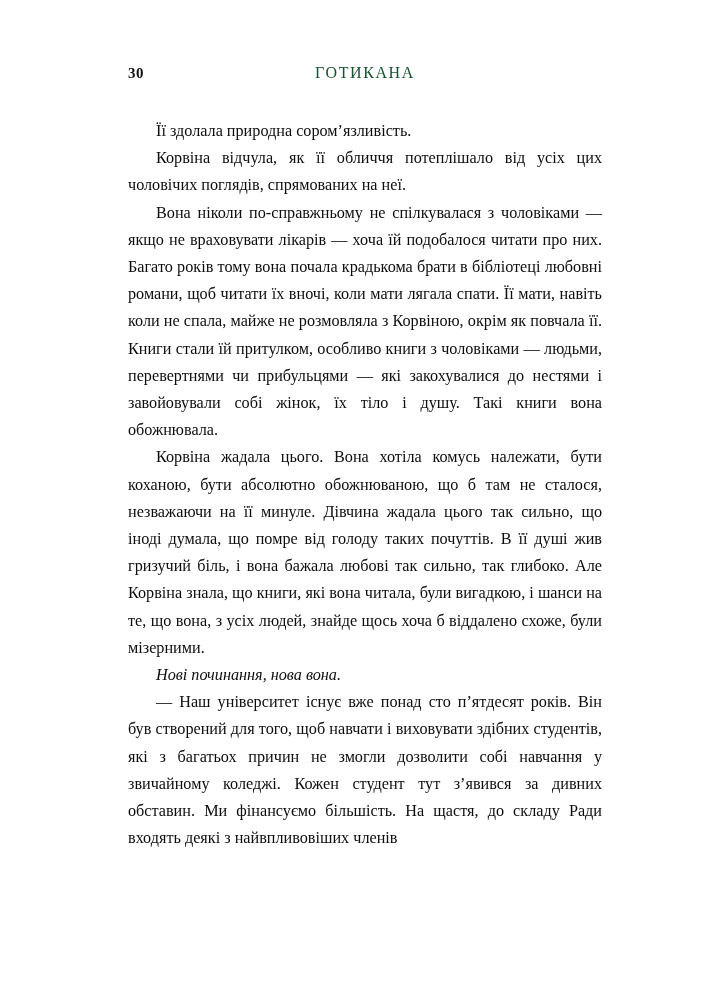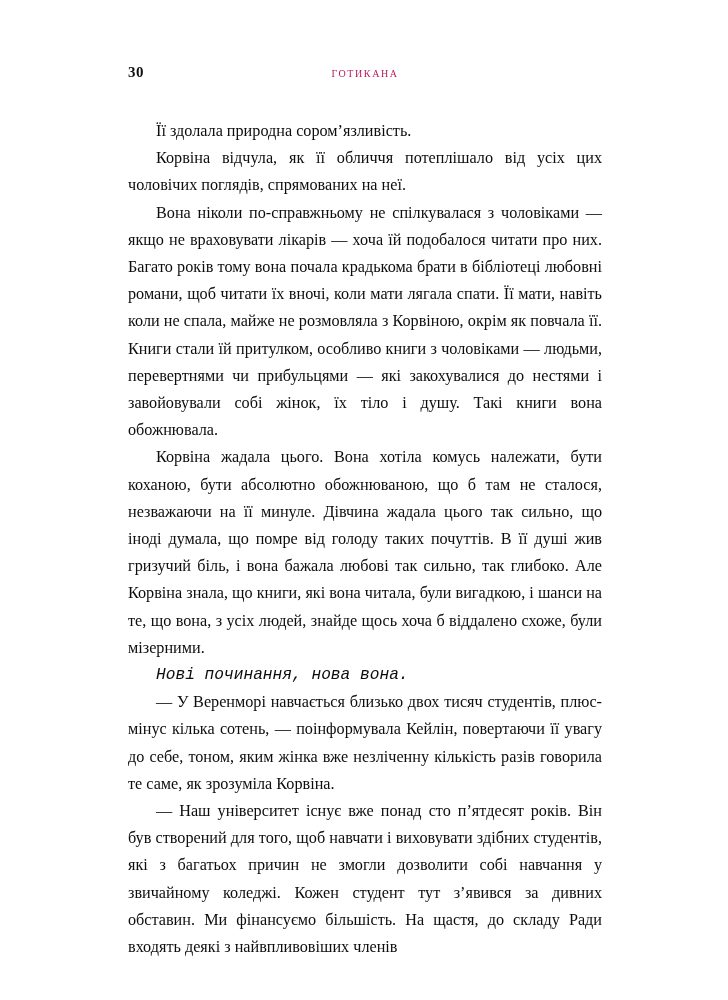--- a/index.html
+++ b/index.html
@@ -31,58 +31,56 @@
   .folio {
     font-weight: bold;
     font-size: 15px;
     color: #111111;
     width: 40px;
     letter-spacing: 0.5px;
   }
   .running-title {
     flex: 1;
     text-align: center;
-    font-size: 10px;
-    color: #be185d;
+    font-size: 16px;
+    color: #14532d;
     letter-spacing: 1.6px;
     margin-right: 40px;
   }
   .body-text {
     font-family: "Liberation Serif", serif;
     font-size: 16.2px;
     line-height: 27.2px;
     color: #0d0d0d;
     text-align: justify;
     text-justify: inter-word;
     hyphens: none;
   }
   .body-text p {
     margin: 0;
     text-indent: 28px;
   }
   .body-text p.italic {
     font-style: italic;
-    font-family: Liberation Mono, monospace;
   }
 </style>
 </head>
 <body>
 
 <div class="page">
   <div class="content">
 
     <div class="header">
       <div class="folio">30</div>
       <div class="running-title">ГОТИКАНА</div>
     </div>
 
     <div class="body-text">
       <p>Її здолала природна сором’язливість.</p>
       <p>Корвіна відчула, як її обличчя потеплішало від усіх цих чоловічих поглядів, спрямованих на неї.</p>
       <p>Вона ніколи по-справжньому не спілкувалася з чоловіками — якщо не враховувати лікарів — хоча їй подобалося читати про них. Багато років тому вона почала крадькома брати в бібліотеці любовні романи, щоб читати їх вночі, коли мати лягала спати. Її мати, навіть коли не спала, майже не розмовляла з Корвіною, окрім як повчала її. Книги стали їй притулком, особливо книги з чоловіками — людьми, перевертнями чи прибульцями — які закохувалися до нестями і завойовували собі жінок, їх тіло і душу. Такі книги вона обожнювала.</p>
       <p>Корвіна жадала цього. Вона хотіла комусь належати, бути коханою, бути абсолютно обожнюваною, що б там не сталося, незважаючи на її минуле. Дівчина жадала цього так сильно, що іноді думала, що помре від голоду таких почуттів. В її душі жив гризучий біль, і вона бажала любові так сильно, так глибоко. Але Корвіна знала, що книги, які вона читала, були вигадкою, і шанси на те, що вона, з усіх людей, знайде щось хоча б віддалено схоже, були мізерними.</p>
       <p class="italic">Нові починання, нова вона.</p>
-      <p>— У Веренморі навчається близько двох тисяч студентів, плюс-мінус кілька сотень, — поінформувала Кейлін, повертаючи її увагу до себе, тоном, яким жінка вже незліченну кількість разів говорила те саме, як зрозуміла Корвіна.</p>
       <p>— Наш університет існує вже понад сто п’ятдесят років. Він був створений для того, щоб навчати і виховувати здібних студентів, які з багатьох причин не змогли дозволити собі навчання у звичайному коледжі. Кожен студент тут з’явився за дивних обставин. Ми фінансуємо більшість. На щастя, до складу Ради входять деякі з найвпливовіших членів</p>
     </div>
 
   </div>
 </div>
 
 </body></html>

